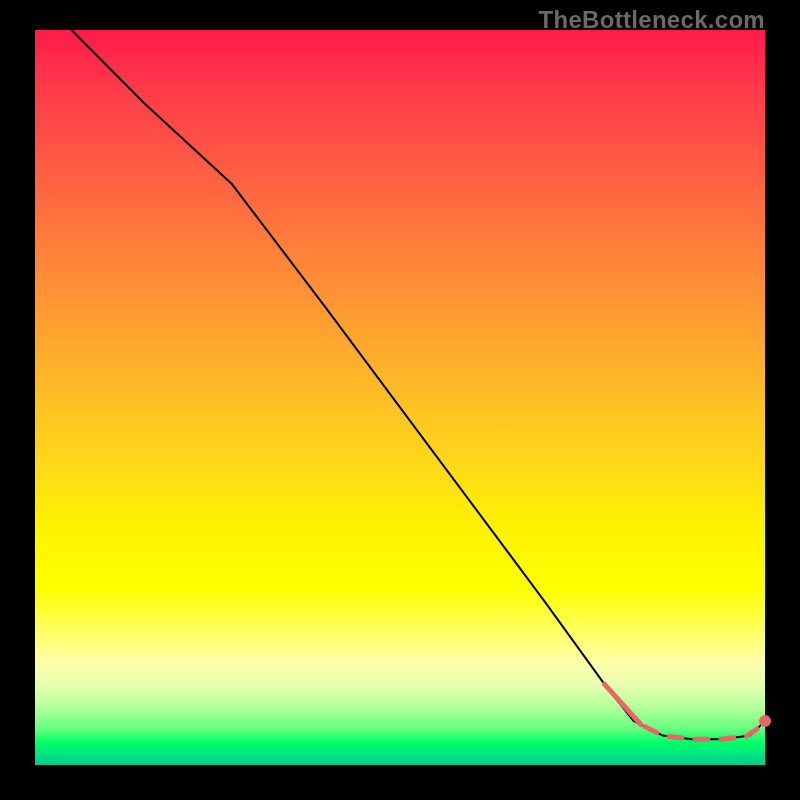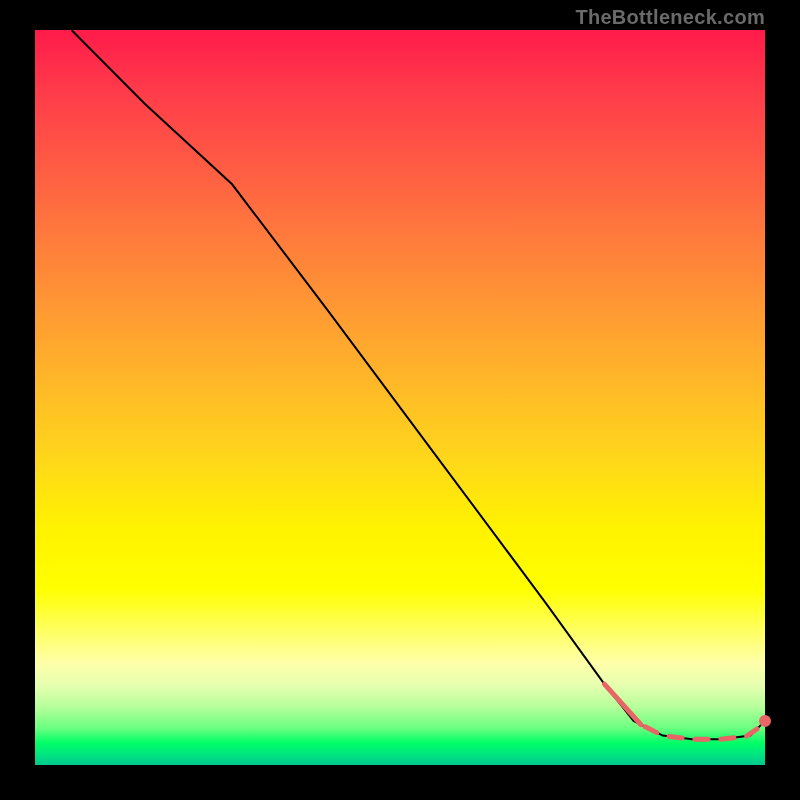--- a/index.html
+++ b/index.html
@@ -40,21 +40,21 @@
       #00ff66 97%,
       #00e680 98.5%,
       #00c98f 100%
     );
   }
   .watermark {
     position: absolute;
     top: 6px;
     right: 35px;
     font-family: Arial, Helvetica, sans-serif;
-    font-size: 20px;
+    font-size: 24px;
     font-weight: 600;
     color: #6a6a6a;
     letter-spacing: 0.3px;
   }
   svg.overlay {
     position: absolute;
     left: 0;
     top: 0;
     width: 800px;
     height: 800px;

